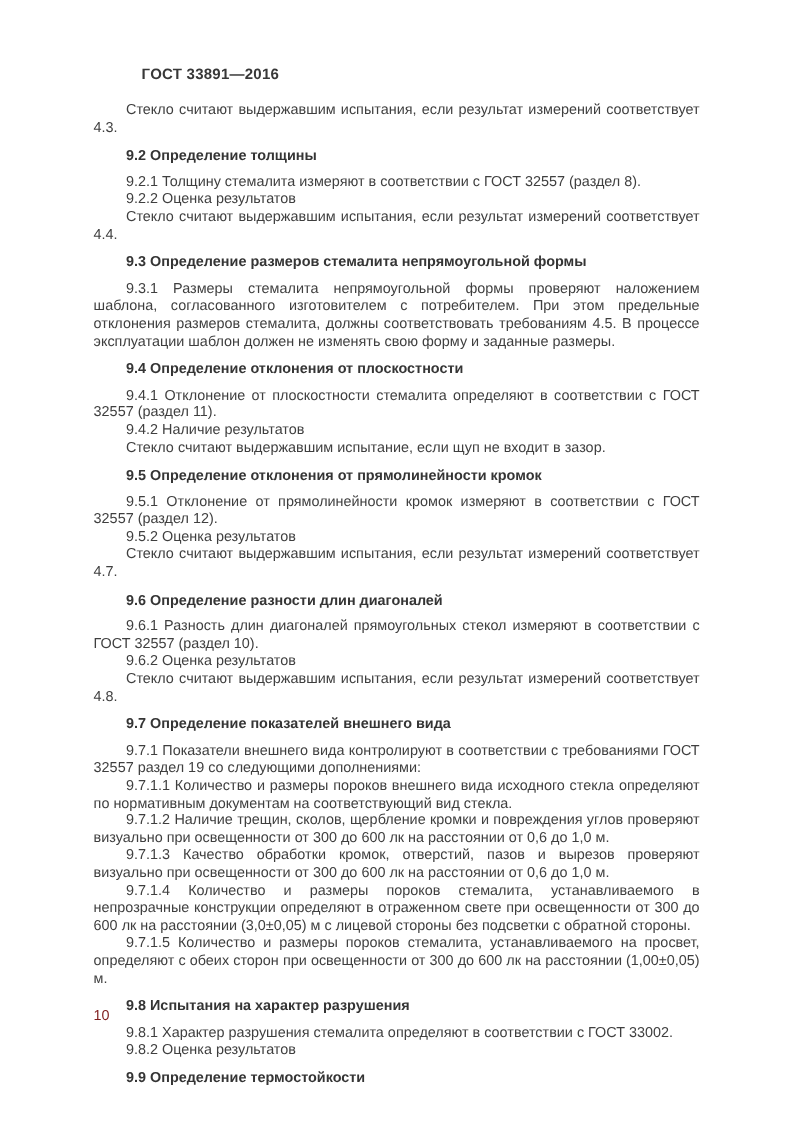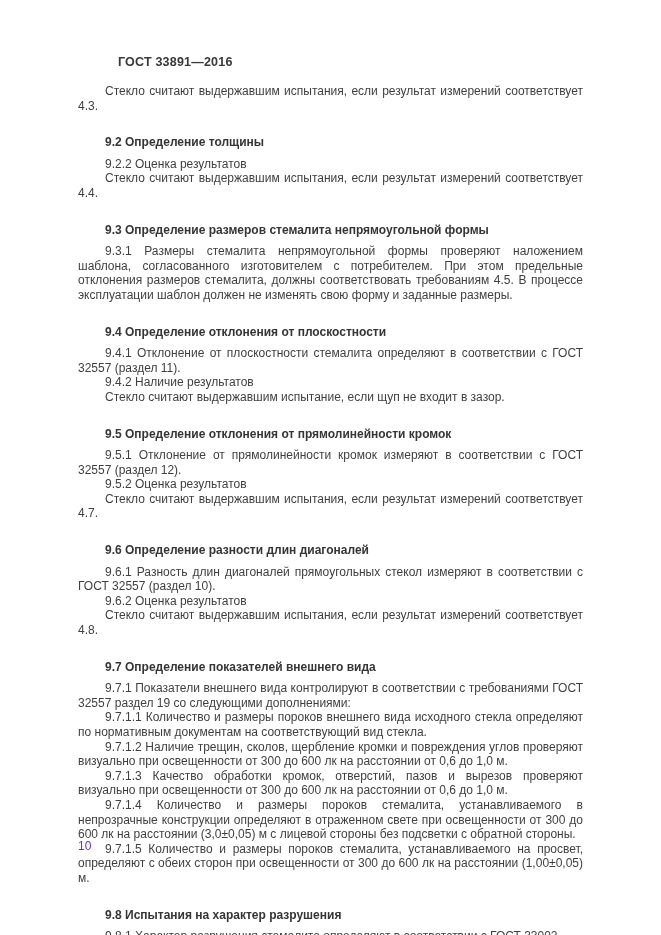--- a/index.html
+++ b/index.html
@@ -35,41 +35,42 @@
     line-height: 14.6px;
   }
   .doc-body p {
     margin: 0;
     text-align: justify;
     text-indent: 27px;
   }
   .doc-body p.heading {
     font-weight: bold;
     color: #353535;
-    margin-top: 22px;
+    margin-top: 9px;
     margin-bottom: 7px;
     text-align: left;
   }
   .page-number {
     position: absolute;
     top: 839px;
     left: 78px;
     font-size: 12px;
-    color: #6d28d9;
+    color: #7f1d1d;
   }
 </style>
 </head>
 <body>
 
 <div class="page">
   <div class="doc-header">ГОСТ 33891—2016</div>
 
   <div class="doc-body">
       <p class="para">Стекло считают выдержавшим испытания, если результат измерений соответствует 4.3.</p>
       <p class="heading">9.2 Определение толщины</p>
+      <p class="para">9.2.1 Толщину стемалита измеряют в соответствии с ГОСТ 32557 (раздел 8).</p>
       <p class="para">9.2.2 Оценка результатов</p>
       <p class="para">Стекло считают выдержавшим испытания, если результат измерений соответствует 4.4.</p>
       <p class="heading">9.3 Определение размеров стемалита непрямоугольной формы</p>
       <p class="para">9.3.1 Размеры стемалита непрямоугольной формы проверяют наложением шаблона, согласованного изготовителем с потребителем. При этом предельные отклонения размеров стемалита, должны соответствовать требованиям 4.5. В процессе эксплуатации шаблон должен не изменять свою форму и заданные размеры.</p>
       <p class="heading">9.4 Определение отклонения от плоскостности</p>
       <p class="para">9.4.1 Отклонение от плоскостности стемалита определяют в соответствии с ГОСТ 32557 (раздел 11).</p>
       <p class="para">9.4.2 Наличие результатов</p>
       <p class="para">Стекло считают выдержавшим испытание, если щуп не входит в зазор.</p>
       <p class="heading">9.5 Определение отклонения от прямолинейности кромок</p>
       <p class="para">9.5.1 Отклонение от прямолинейности кромок измеряют в соответствии с ГОСТ 32557 (раздел 12).</p>

